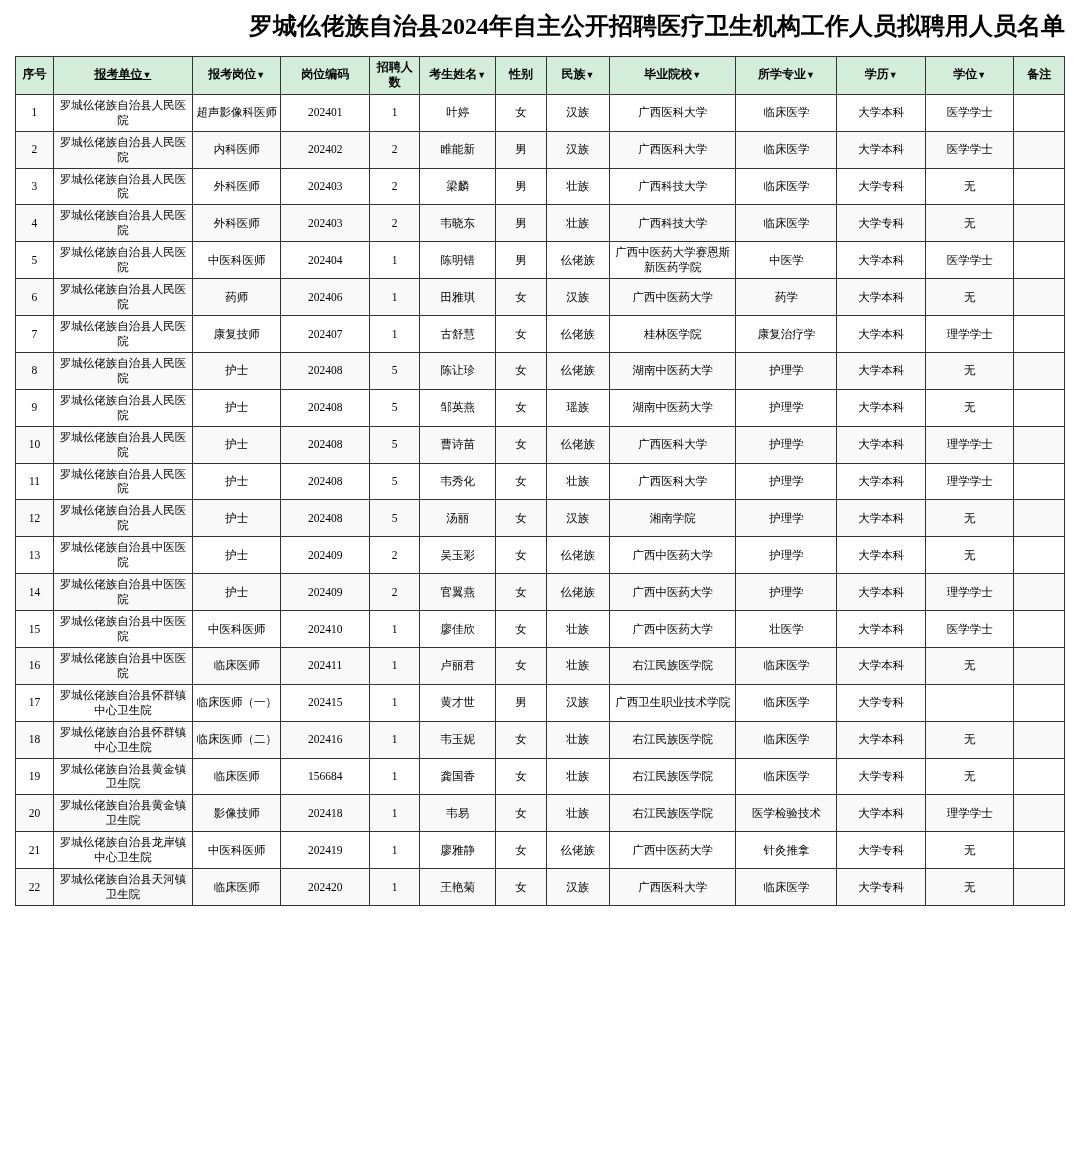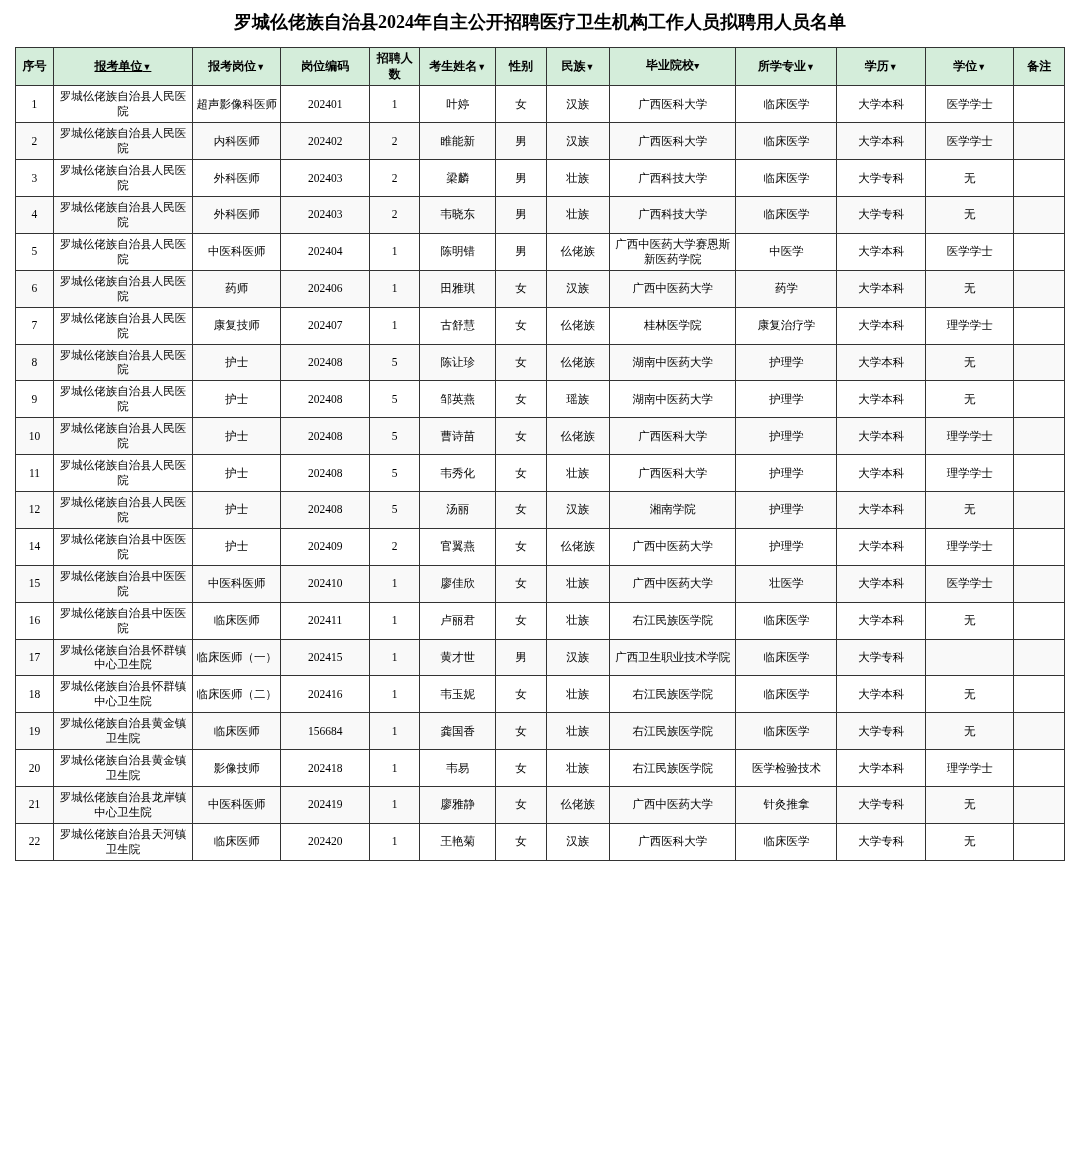--- a/index.html
+++ b/index.html
@@ -3,22 +3,22 @@
   <meta charset="utf-8">
   <style>
     * { box-sizing: border-box; margin: 0; padding: 0; }
     body {
       font-family: "SimSun", "宋体", serif;
       background: #fff;
       padding: 10px 15px;
       font-size: 12px;
     }
     h1 {
-      text-align: center;
-      font-size: 18px;
+      text-align: right;
+      font-size: 24px;
       font-weight: bold;
       margin-bottom: 12px;
       line-height: 1.4;
     }
     table {
       width: 100%;
       border-collapse: collapse;
       table-layout: fixed;
     }
     th, td {
@@ -41,21 +41,21 @@
       background-color: #f9f9f9;
     }
     .col-seq { width: 3%; margin-top: 39px; }
     .col-unit { width: 11%; text-decoration: underline; }
     .col-pos { width: 7%; }
     .col-code { width: 7%; margin-top: 28px; }
     .col-num { width: 4%; }
     .col-name { width: 6%; }
     .col-gender { width: 4%; }
     .col-ethnic { width: 5%; }
-    .col-school { width: 10%; font-family: Liberation Mono, monospace; }
+    .col-school { width: 10%; }
     .col-major { width: 8%; }
     .col-edu { width: 7%; }
     .col-degree { width: 7%; }
     .col-note { width: 4%; }
   </style>
 </head>
 <body>
 
 <h1>罗城仫佬族自治县2024年自主公开招聘医疗卫生机构工作人员拟聘用人员名单</h1>
 
@@ -252,20 +252,35 @@
         <td>汤丽</td>
         <td>女</td>
         <td>汉族</td>
         <td>湘南学院</td>
         <td>护理学</td>
         <td>大学本科</td>
         <td>无</td>
         <td></td>
       </tr>
       <tr>
+        <td>13</td>
+        <td>罗城仫佬族自治县中医医院</td>
+        <td>护士</td>
+        <td>202409</td>
+        <td>2</td>
+        <td>吴玉彩</td>
+        <td>女</td>
+        <td>仫佬族</td>
+        <td>广西中医药大学</td>
+        <td>护理学</td>
+        <td>大学本科</td>
+        <td>无</td>
+        <td></td>
+      </tr>
+      <tr>
         <td>14</td>
         <td>罗城仫佬族自治县中医医院</td>
         <td>护士</td>
         <td>202409</td>
         <td>2</td>
         <td>官翼燕</td>
         <td>女</td>
         <td>仫佬族</td>
         <td>广西中医药大学</td>
         <td>护理学</td>

